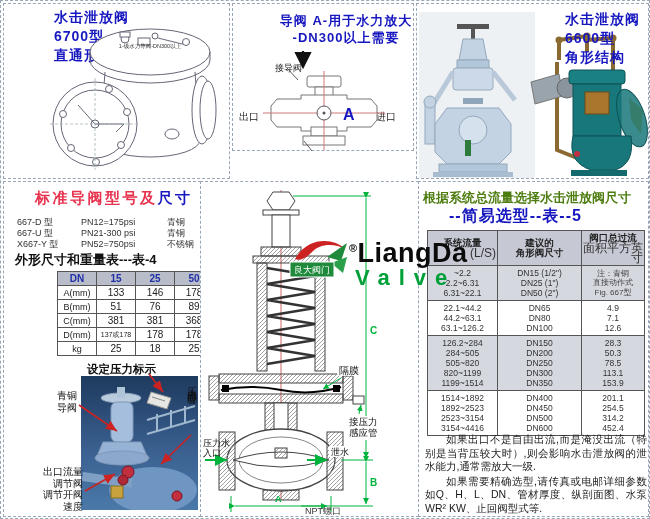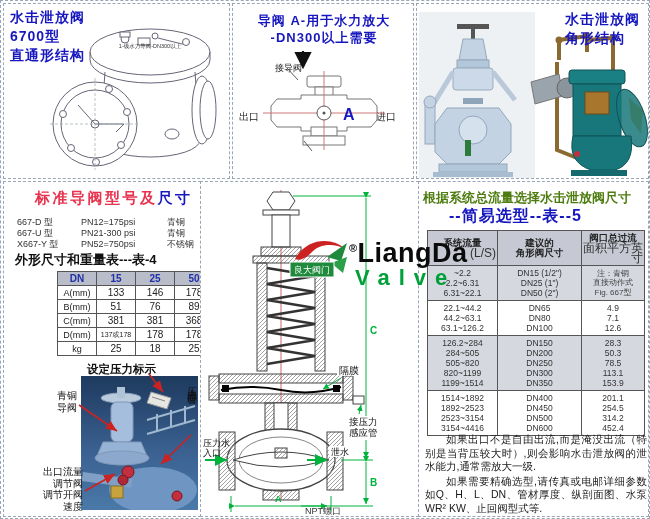--- a/index.html
+++ b/index.html
@@ -4,21 +4,21 @@
 <style>
   * { margin:0; padding:0; box-sizing:border-box; }
   html,body { background:#e8e8e8; }
   #canvas {
     position:relative; width:650px; height:519px; background:#ffffff;
     font-family:"Liberation Sans","DejaVu Sans",sans-serif; overflow:hidden;
     border:1px dashed #9aa6b8;
   }
   .abs { position:absolute; }
   .box { position:absolute; border:1px dashed #98a6b8; background:#fff; }
-  .blue-title { color:#1717c0; font-weight:bold; font-size:14px; line-height:19px; letter-spacing:1px; }
+  .blue-title { color:#1717c0; font-weight:bold; font-size:14px; line-height:19px; letter-spacing:1px;margin-left:44px; }
   .small-label { font-size:9px; color:#222; }
   svg text { font-family:"Liberation Sans","DejaVu Sans",sans-serif; }
 
   
   .red-title { font-size:15px; font-weight:bold; letter-spacing:2.5px; color:#e8334f; white-space:nowrap; }
   .red-title .blue-part { color:#1717c0; }
   .model-row { display:flex; font-size:9px; color:#333; line-height:11px; white-space:nowrap; }
   .model-row .m1 { width:64px; } .model-row .m2 { width:86px; }
   .t4-title { font-size:13px; font-weight:bold; color:#111; white-space:nowrap; }
   table { border-collapse:collapse; }
@@ -91,21 +91,21 @@
         <path d="M28,93 L45,112" fill="none"></path>
       </g>
       <g stroke="#9aa" stroke-width="0.7" stroke-dasharray="3,2">
         <line x1="45" y1="66" x2="45" y2="158"></line>
           <line x1="0" y1="112" x2="90" y2="112"></line>
       </g>
       <text x="100" y="36" font-size="5.5" fill="#333" text-anchor="middle">1-级水力导阀-DN300以上</text>
     </svg>
   </div>
 
-  <div class="box" style="left:231px; top:2px; width:182px; height:176px;">
+  <div class="box" style="left:231px; top:2px; width:182px; height:148px;">
     <div class="abs" style="left:0; top:8px; width:182px; text-align:center;">
       <div class="blue-title" style="font-size:13px; line-height:17px;">导阀 A-用于水力放大</div>
       <div class="blue-title" style="font-size:13px; line-height:17px;">-DN300以上需要</div>
     </div>
     <div class="abs small-label" style="left:42px; top:58px;">接导阀</div>
     <div class="abs small-label" style="left:6px; top:106px; font-size:10px;">出口</div>
     <div class="abs small-label" style="left:143px; top:106px; font-size:10px;">进口</div>
     <div class="abs small-label" style="left:52px; top:148px; font-size:9.5px;margin-top:40px;">连接于阀体上</div>
     <svg class="abs" style="left:26px; top:66px;" width="130" height="84" viewBox="0 0 130 84">
       <g stroke="#777" fill="#fff" stroke-width="1">
@@ -159,20 +159,21 @@
       <rect x="44" y="62" width="48" height="52" fill="#17777a" stroke="#0e5356"></rect>
       <rect x="56" y="70" width="24" height="22" fill="#a8762c" stroke="#6e4c16"></rect>
       <polygon points="100,76 114,88 112,112 102,98" fill="#e0a020"></polygon>
       <ellipse cx="103" cy="96" rx="13" ry="30" fill="#17777a" stroke="#0e5356" transform="rotate(-18 103 96)" fill-opacity="0.85"></ellipse>
       <path d="M44,114 q-6,26 18,34 h24 q20,-6 16,-34 z" fill="#17777a" stroke="#0e5356"></path>
       <rect x="42" y="148" width="56" height="6" fill="#156a6d"></rect>
       <circle cx="48" cy="132" r="3" fill="#c03040"></circle>
     </svg>
     <div class="abs blue-title" style="right:8px; top:6px; text-align:left;">
         <div>水击泄放阀</div>
+        <div>6600型</div>
         <div>角形结构</div>
       </div>
   </div>
 
   <div class="box" style="left:2px; top:180px; width:198px; height:336px;"></div>
 
   <div class="abs red-title" style="left:34px; top:188px;">
     <span>标准导阀型号及</span><span class="blue-part">尺寸</span>
   </div>
 

